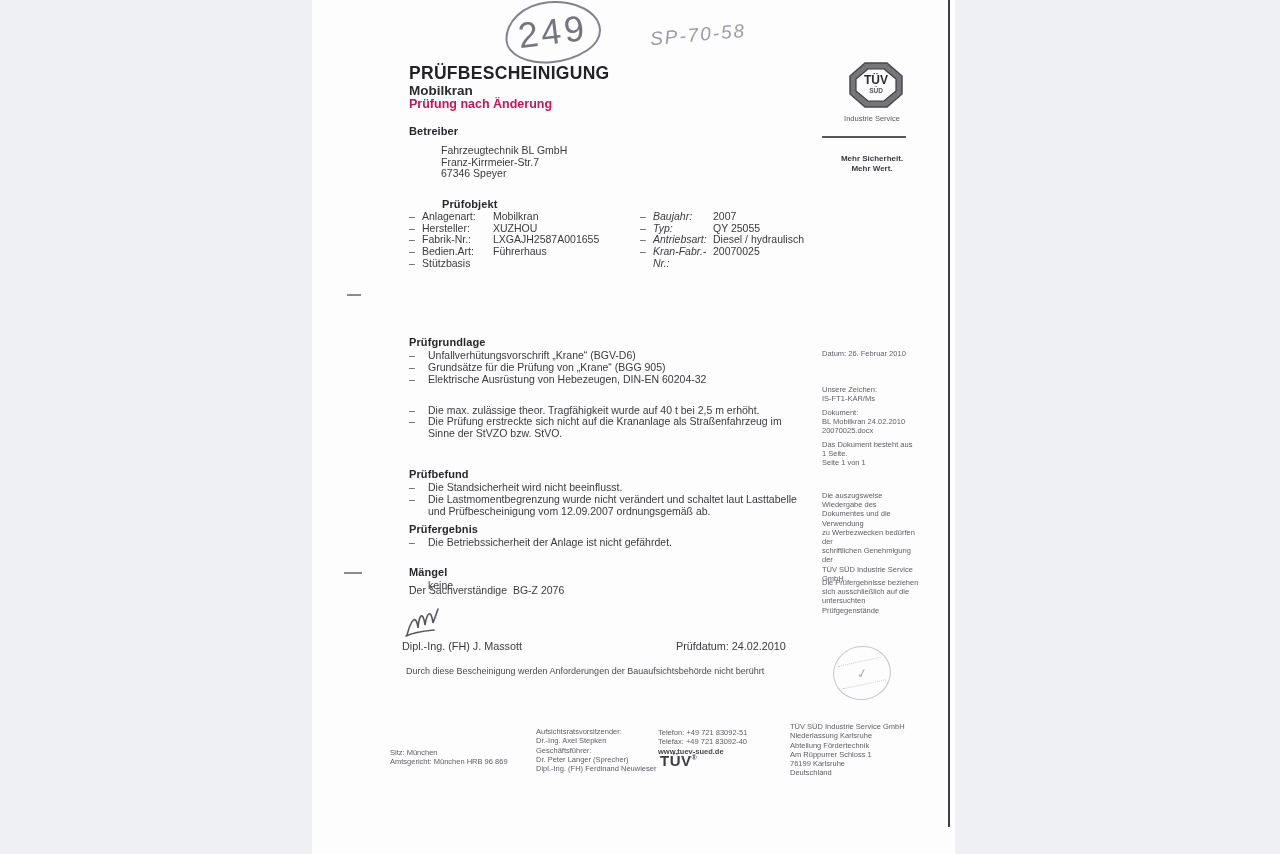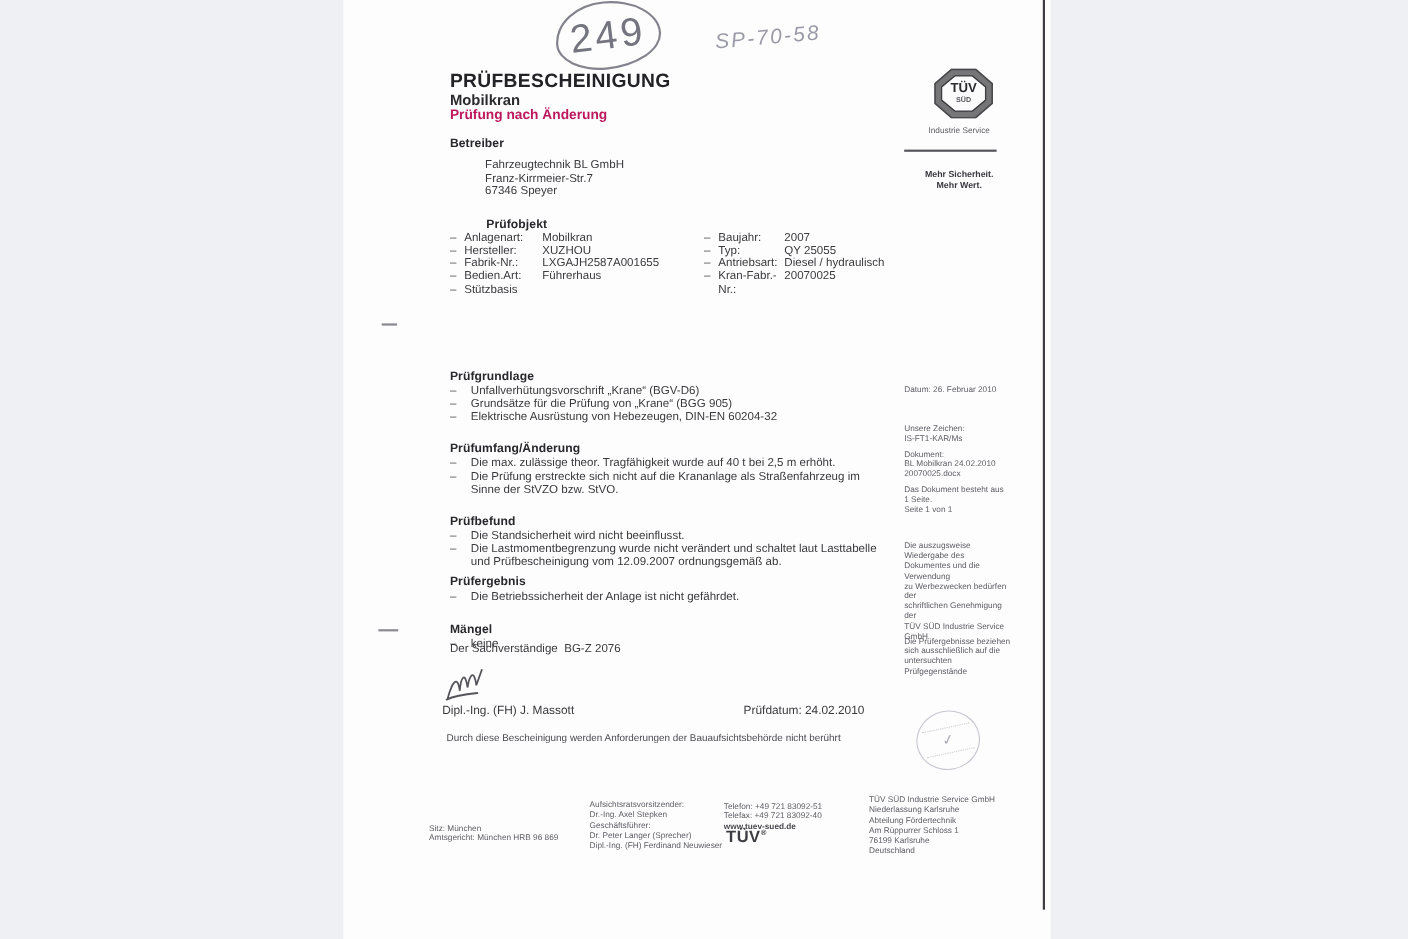--- a/index.html
+++ b/index.html
@@ -40,21 +40,21 @@
   .section { position:absolute; left:409px; width:400px; }
   .items { margin-top:1.5px; }
   .item-row { display:flex; }
   .item-row .dash { width:19px; flex:0 0 19px; color:#4a4a50; }
   .item-text { flex:1; }
 
   .po-col { position:absolute; }
   .po-row { display:flex; font-size:10.5px; line-height:11.7px; }
   .po-row .dash { width:13px; flex:0 0 13px; color:#4a4a50; }
   .po-label-l { width:71px; flex:0 0 71px; }
-  .po-label-r { width:60px; flex:0 0 60px; }
+  .po-label-r { width:60px; flex:0 0 60px;font-style:italic; }
 
   .expert-line { position:absolute; left:409px; top:584px; font-size:10.5px; white-space:pre; }
   .sig-svg { position:absolute; left:404px; top:606px; }
   .sig-name { position:absolute; left:402px; top:640px; font-size:10.8px; }
   .pruf-datum { position:absolute; left:676px; top:640px; font-size:10.8px; }
   .disclaimer { position:absolute; left:406px; top:666px; font-size:9px; color:#4a4a50; }
 
   
   .mnote { position:absolute; left:822px; width:100px; font-size:7.5px; line-height:9.2px; color:#5d5d64; }
 
@@ -174,21 +174,20 @@
           <span class="item-text">Grundsätze für die Prüfung von „Krane“ (BGG 905)</span>
         </div>
       <div class="item-row">
           <span class="dash">–</span>
           <span class="item-text">Elektrische Ausrüstung von Hebezeugen, DIN-EN 60204-32</span>
         </div>
     </div>
   </div>
 
   <div class="section t105 ink" style="top:375px;">
-    <div class="heading">Prüfumfang/Änderung</div>
     <div class="items">
       <div class="item-row">
           <span class="dash">–</span>
           <span class="item-text">Die max. zulässige theor. Tragfähigkeit wurde auf 40 t  bei 2,5 m erhöht.</span>
         </div>
       <div class="item-row">
           <span class="dash">–</span>
           <span class="item-text">Die Prüfung erstreckte sich nicht auf die Krananlage als Straßenfahrzeug im Sinne der StVZO bzw. StVO.</span>
         </div>
     </div>

